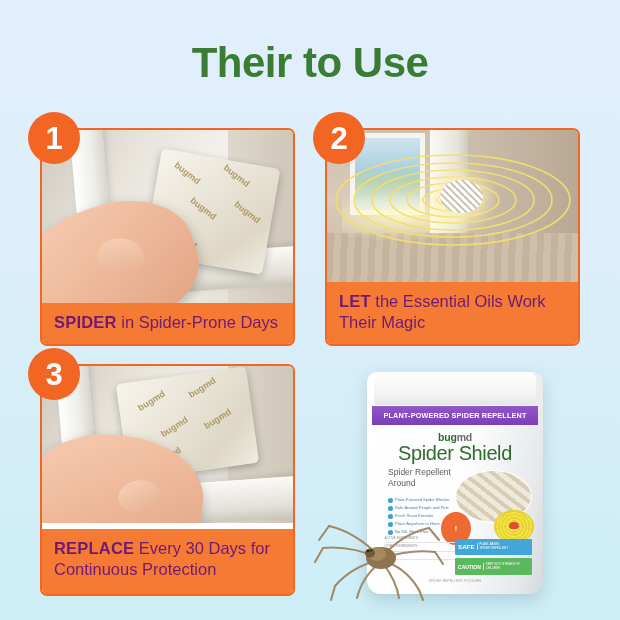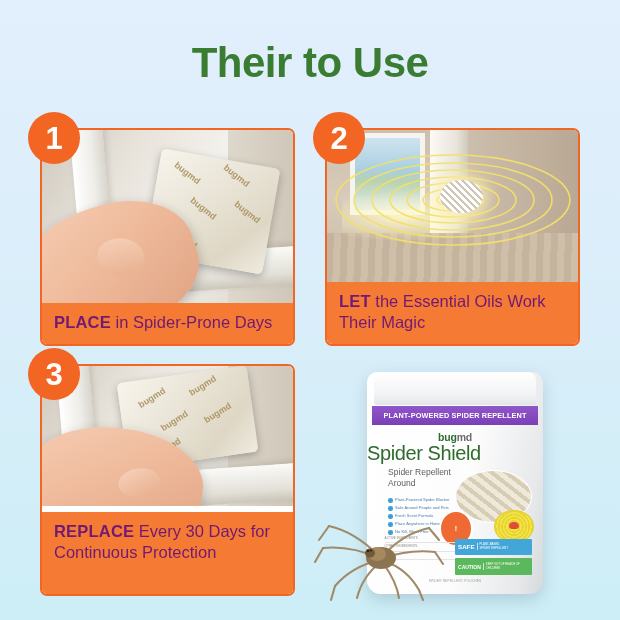--- a/index.html
+++ b/index.html
@@ -72,21 +72,21 @@
   .photo { position: relative; flex: 1 1 auto; overflow: hidden; }
   .caption {
     background: #f57a33;
     color: #701a75;
     padding: 9px 12px 11px 12px;
     font-size: 16.5px;
     line-height: 1.28;
     flex: 0 0 auto;
   }
   .caption b { font-weight: bold; letter-spacing: 0.2px; }
-  .cap3 { padding-bottom: 31px; margin-top: 6px; }
+  .cap3 { padding-bottom: 14px; margin-top: 6px; }
 
   
   .sill {
     position: absolute; inset: 0;
     background:
       linear-gradient(120deg, #cfc8bd 0%, #e8e4dc 30%, #f3f1ec 55%, #d9d4c9 100%);
   }
   .sill .frame-v {
     position: absolute; left: 14%; top: -5%; width: 13%; height: 110%;
     background: linear-gradient(90deg,#ffffff,#efeee9 60%,#d8d5cc);
@@ -197,21 +197,21 @@
     text-align: center;
   }
   .brand {
     position: absolute; top: 26.5%; left: 0; width: 100%;
     text-align: center; font-size: 10.5px; font-weight: bold;
     color: #2f6b2c; letter-spacing: -0.2px;
   }
   .brand i { color: #6c6c6c; font-style: normal; }
   .prod-title {
     position: absolute; top: 31.5%; left: 0; width: 100%;
-    text-align: left; font-size: 20px; color: #2f6b2c; letter-spacing: -0.4px;
+    text-align: center; font-size: 20px; color: #2f6b2c; letter-spacing: -0.4px;
   }
   .prod-sub {
     position: absolute; top: 43%; left: 12%;
     font-size: 8.5px; color: #5b5b5b; line-height: 1.25; text-align: left;
   }
   .bullets {
     position: absolute; top: 56%; left: 12%; width: 56%;
     font-size: 4.1px; color: #4a7fae; line-height: 1.95;
   }
   .bullets li { list-style: none; position: relative; padding-left: 7px; white-space: nowrap; }
@@ -293,21 +293,21 @@
             <span class="mark" style="left:30%;top:44%;transform:rotate(28deg)">bugmd</span>
             <span class="mark" style="left:66%;top:40%;transform:rotate(28deg)">bugmd</span>
             <span class="mark" style="left:18%;top:74%;transform:rotate(28deg)">bugmd</span>
           </div>
           <div class="hand p1-hand">
             <div class="p1-thumb"></div>
           </div>
         </div>
       </div>
       <div class="caption">
-        <b>PLACE</b><span> in Spider-Prone Days</span>
+        <b>SPIDER</b><span> in Spider-Prone Days</span>
       </div>
     </div>
     <div class="badge">1</div>
   </div>
 
   <div class="step">
     <div class="step-inner">
       <div class="photo">
         <div class="room">
           <div class="wall"></div>

